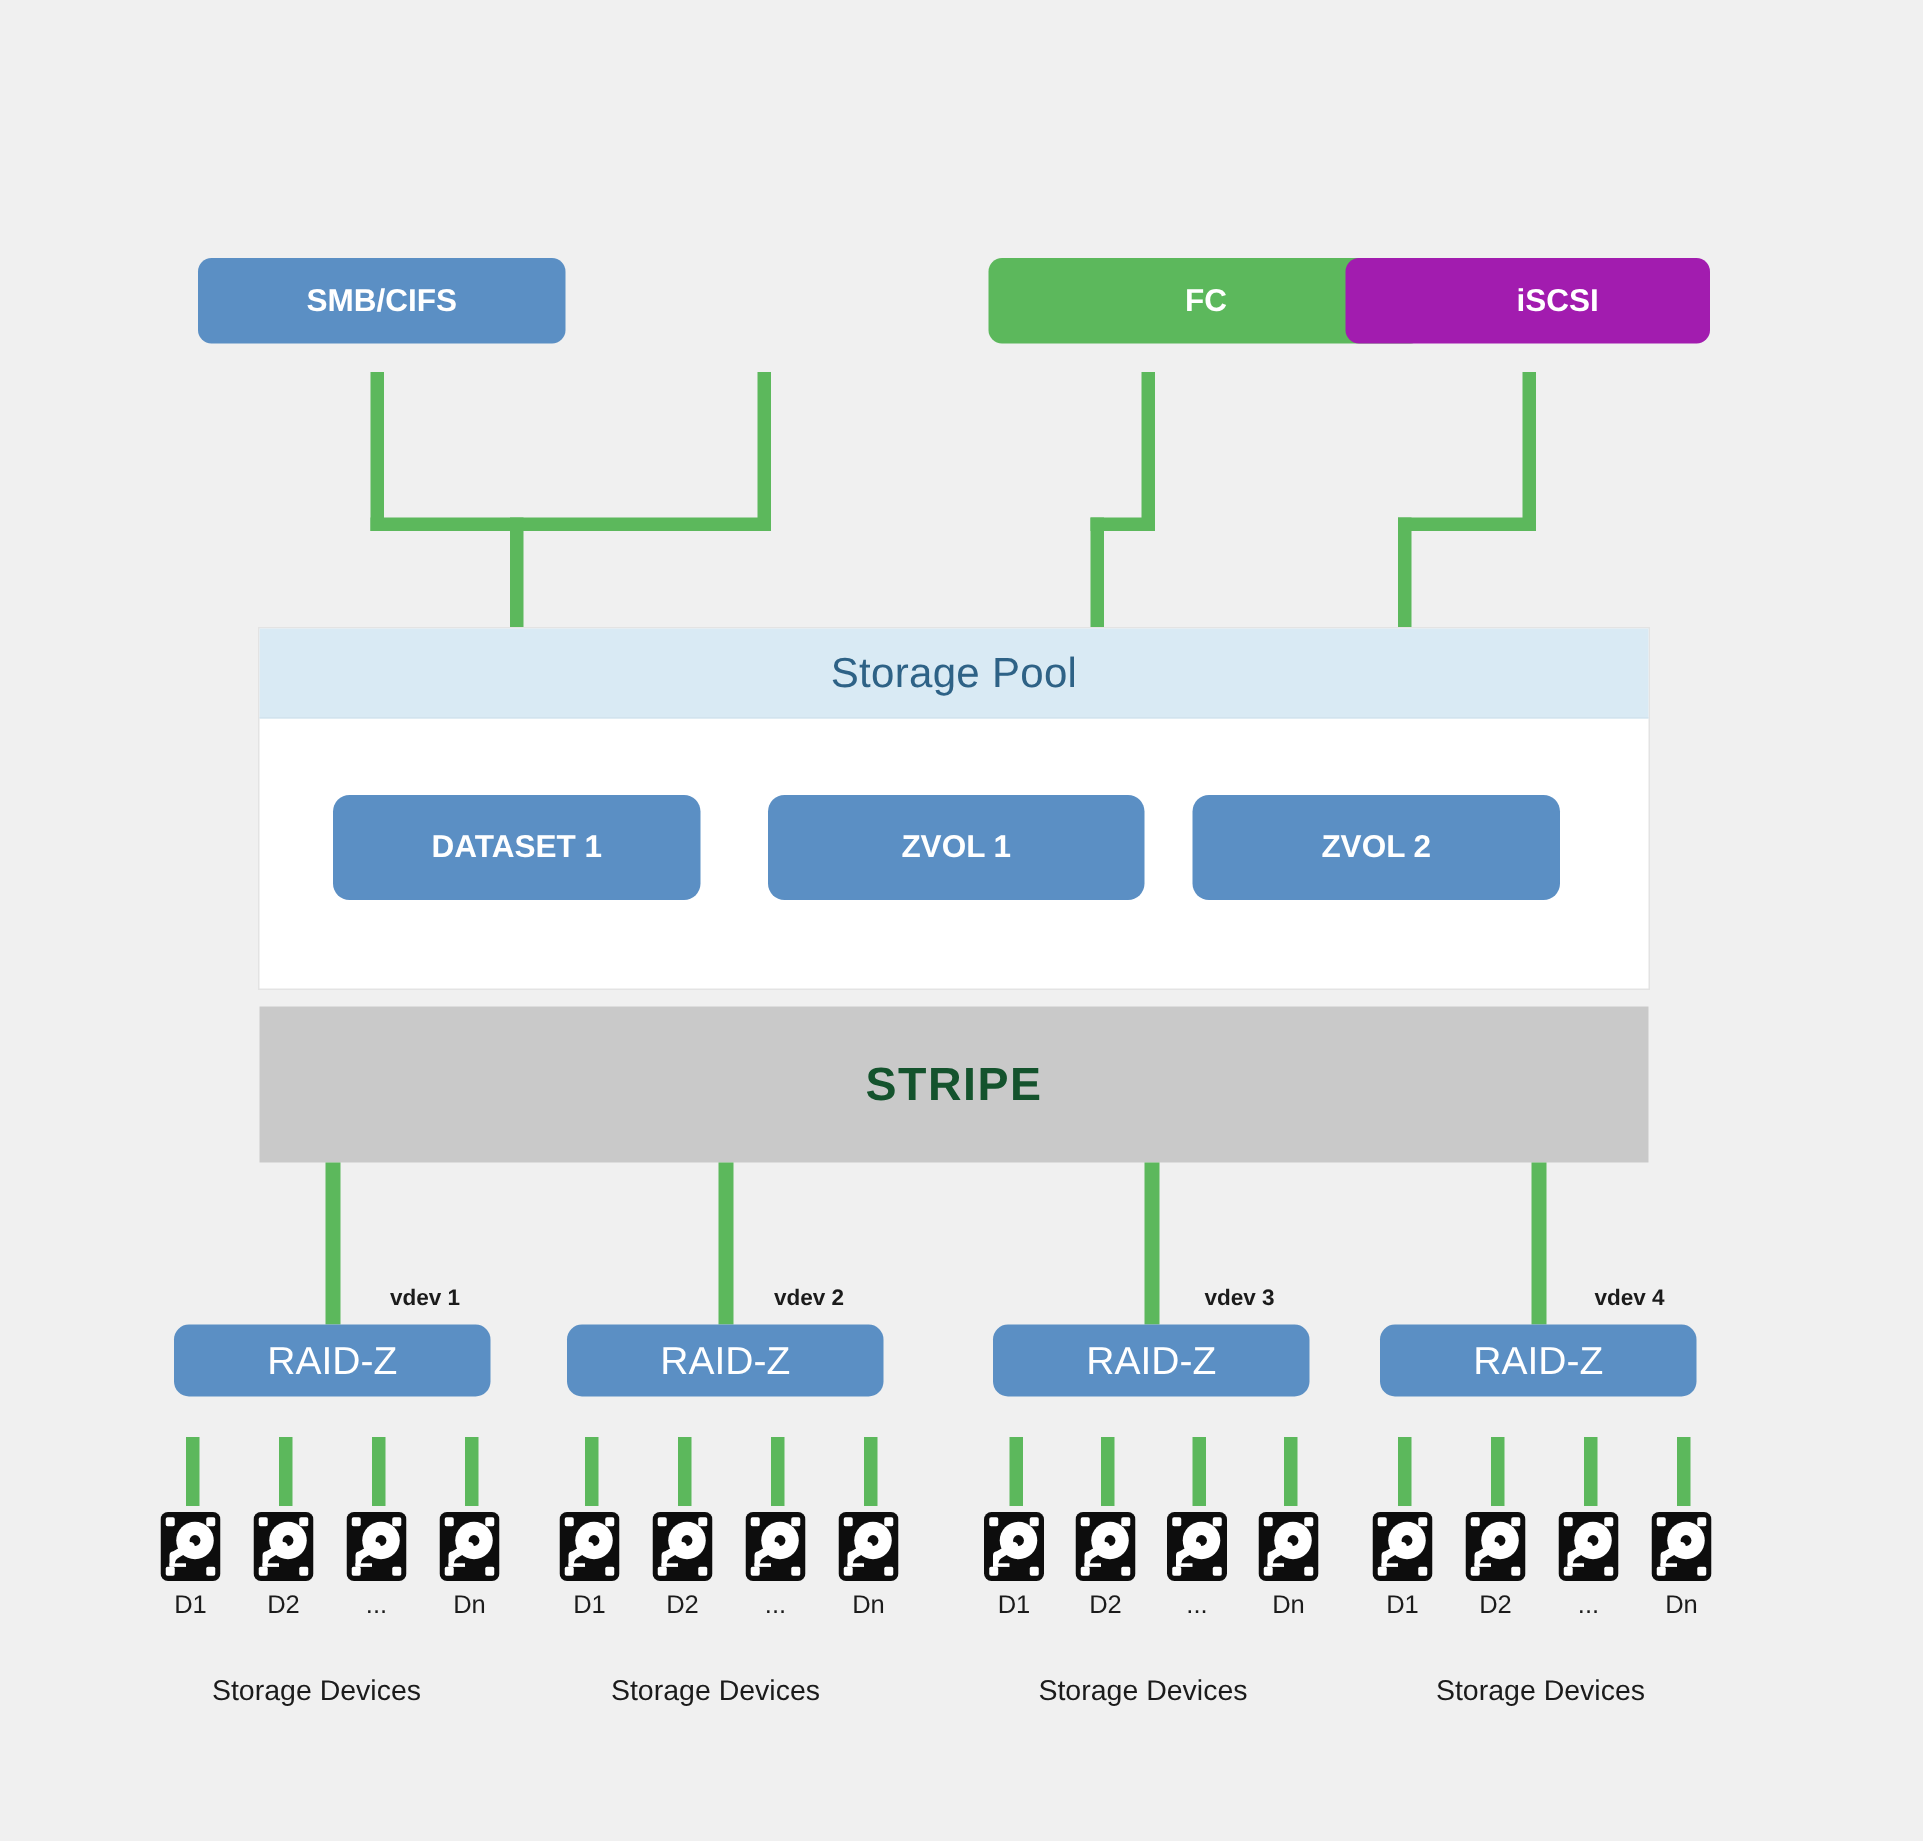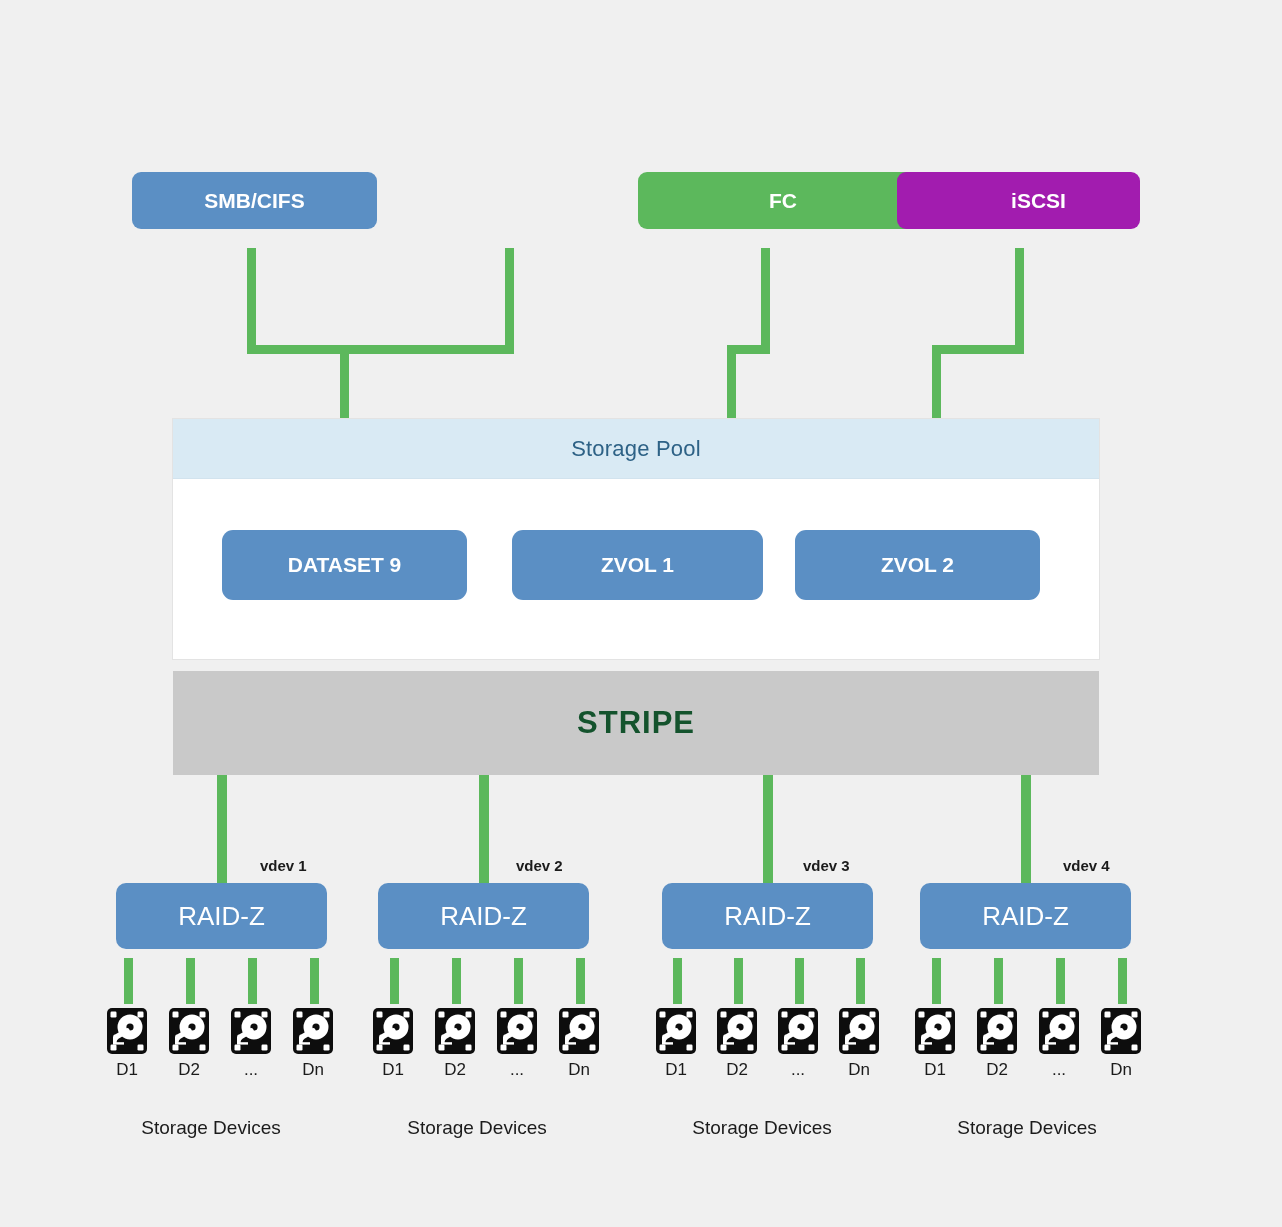--- a/index.html
+++ b/index.html
@@ -54,21 +54,21 @@
   }
 
   
   #pool-panel {
     left: 172px; top: 418px;
     width: 928px; height: 242px;
   }
   #pool-header {
     left: 0; top: 0;
     width: 926px; height: 60px;
-    font-size: 22px;
+    font-size: 28px;
   }
 
   
   .node {
     box-sizing: border-box;
     border-radius: 9px;
     display: flex;
     align-items: center;
     justify-content: center;
     color: #ffffff;
@@ -80,21 +80,21 @@
   .node.green { background: #5cb85c; }
   .node.red   { background: #a21caf; padding-left: 40px; }
 
   .proto {
     top: 172px;
     height: 57px;
     font-size: 21px;
   }
   #proto-smb  { left: 132px; width: 245px; }
   #proto-nfs  { left: 387px; width: 243px; }
-  #proto-fc   { left: 638px; width: 290px; }
+  #proto-fc   { left: 659px; width: 290px; }
   #proto-iscsi{ left: 897px; width: 243px; }
 
   .dataset {
     top: 530px;
     height: 70px;
     font-size: 21px;
     border-radius: 11px;
   }
   #ds-dataset1 { left: 222px; width: 245px; }
   #ds-zvol1    { left: 512px; width: 251px; }
@@ -110,21 +110,21 @@
     justify-content: center;
     color: #14532d;
     font-size: 31px;
     font-weight: bold;
     letter-spacing: 1px;
   }
 
   
   .raidz {
     top: 883px;
-    height: 66px;
+    height: 48px;
     width: 211px;
     font-size: 26px;
     font-weight: normal;
     border-radius: 10px;
   }
   #raidz-1 { left: 116px; }
   #raidz-2 { left: 378px; }
   #raidz-3 { left: 662px; }
   #raidz-4 { left: 920px; }
 
@@ -198,21 +198,21 @@
   <div class="conn abs" style="left:727px; top:345px; width:9px; height:165px;"></div>
 
   <div class="conn abs" style="left:1015px; top:248px; width:9px; height:106px;"></div>
   <div class="conn abs" style="left:932px; top:345px; width:92px; height:9px;"></div>
   <div class="conn abs" style="left:932px; top:345px; width:9px; height:165px;"></div>
 
   <div class="panel abs" id="pool-panel">
     <div class="panel-header abs" id="pool-header">Storage Pool</div>
   </div>
 
-  <div class="node blue dataset abs" id="ds-dataset1">DATASET 9</div>
+  <div class="node blue dataset abs" id="ds-dataset1">DATASET 1</div>
   <div class="node blue dataset abs" id="ds-zvol1">ZVOL 1</div>
   <div class="node blue dataset abs" id="ds-zvol2">ZVOL 2</div>
 
   <div class="abs" id="stripe">STRIPE</div>
 
   <div class="conn abs" style="left:217px; top:775px; width:10px; height:108px;"></div>
   <div class="conn abs" style="left:479px; top:775px; width:10px; height:108px;"></div>
   <div class="conn abs" style="left:763px; top:775px; width:10px; height:108px;"></div>
   <div class="conn abs" style="left:1021px; top:775px; width:10px; height:108px;"></div>
 

